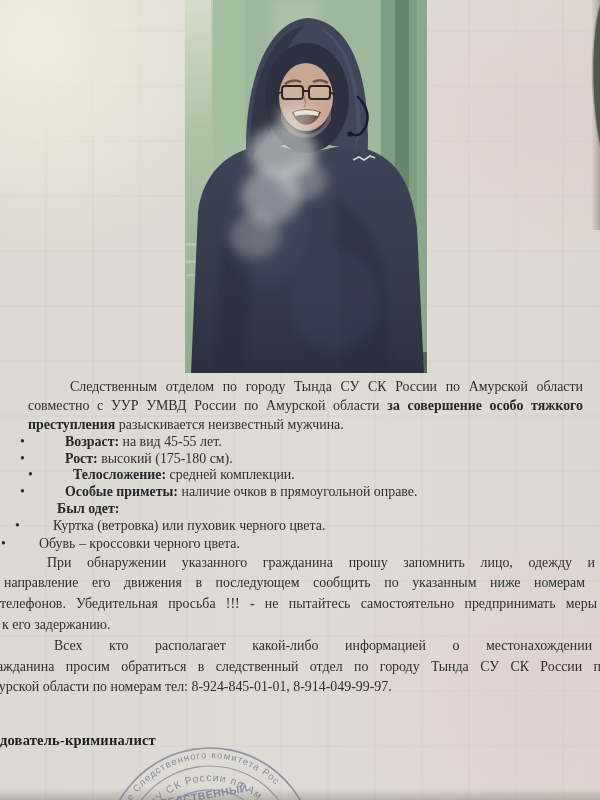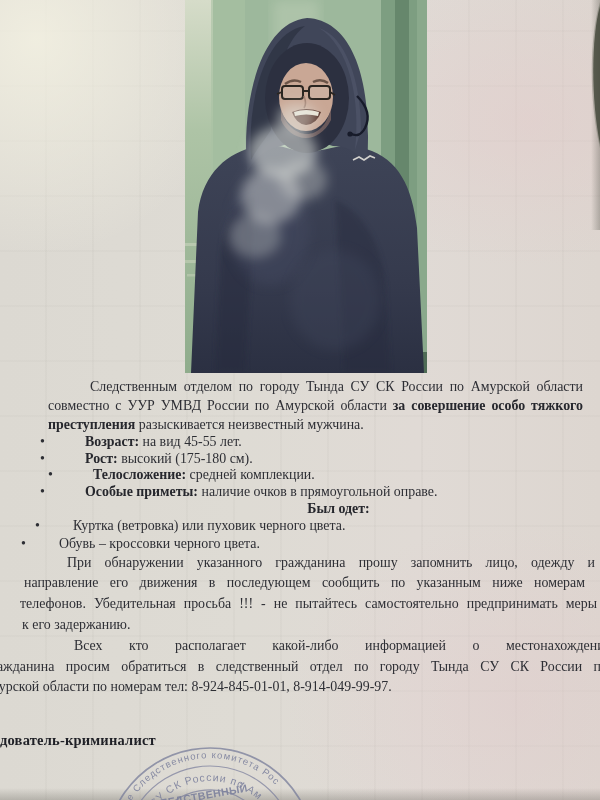--- a/index.html
+++ b/index.html
@@ -13,30 +13,30 @@
       radial-gradient(ellipse 280px 300px at 6% 5%, rgba(243,241,226,.85), transparent 72%),
       repeating-linear-gradient(90deg, transparent 0 45px, rgba(120,118,110,.045) 45px 47px),
       repeating-linear-gradient(0deg, transparent 0 53px, rgba(120,118,110,.035) 53px 55px),
       linear-gradient(90deg,#dcd9d2 0%,#dedbd4 40%,#e0dad5 70%,#ddd6d0 100%);
   }
   .photo{position:absolute;left:185px;top:0;width:242px;height:373px;}
   .edge-shade{position:absolute;right:0;top:0;height:230px;width:9px;
     background:linear-gradient(270deg, rgba(62,64,54,.30), rgba(62,64,54,0));}
   .corner-svg{position:absolute;right:0;top:0;}
   .doc{position:absolute;top:377px;left:0;width:600px;color:#2d2e34;}
-  .ln{position:relative;font-size:13.9px;white-space:normal;margin-left:20px;}
+  .ln{position:relative;font-size:13.9px;white-space:normal;}
   .h19{height:19px;line-height:19px;}
   .h16{height:16px;line-height:16px;}
   .h166{height:16.6px;line-height:16.6px;}
   .h17{height:17px;line-height:17px;}
   .h176{height:17.6px;line-height:17.6px;}
   .h209{height:20.9px;line-height:20.9px;}
   .h205{height:20.5px;line-height:20.5px;}
   .j{text-align:justify;text-align-last:justify;}
-  .b{font-weight:bold;color:#26272d;text-align:center;}
+  .b{font-weight:bold;color:#26272d;}
   .bs{display:inline-block;font-size:14px;}
   .bs1{width:45px;}
   .bs2{width:38px;}
   .sig{position:absolute;top:732px;left:0;width:170px;font-weight:bold;
     font-size:14.5px;letter-spacing:.2px;color:#1f2026;}
   .stamp{position:absolute;left:98px;top:742px;opacity:.92;}
 </style>
 </head>
 <body>
 

